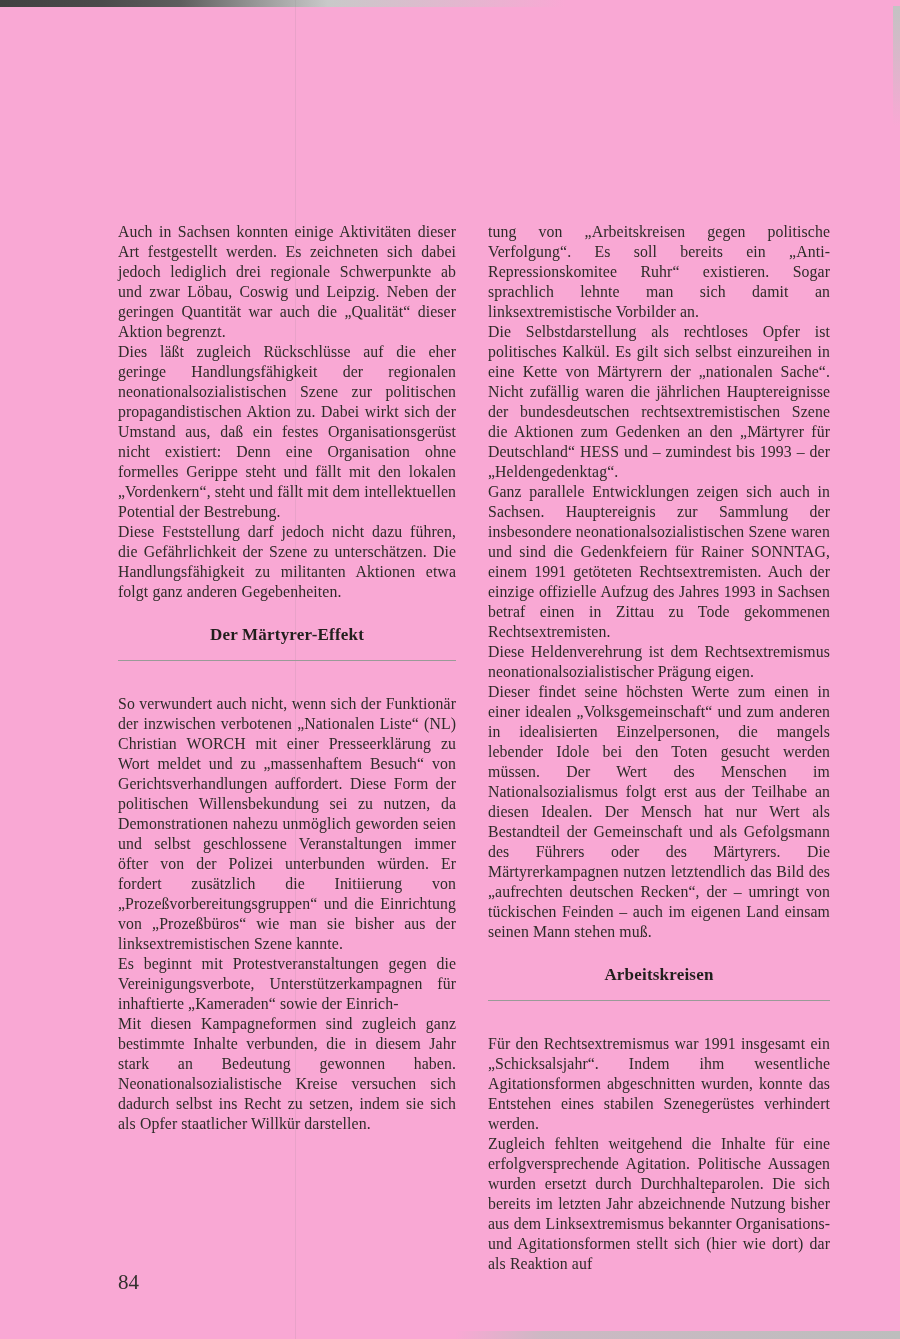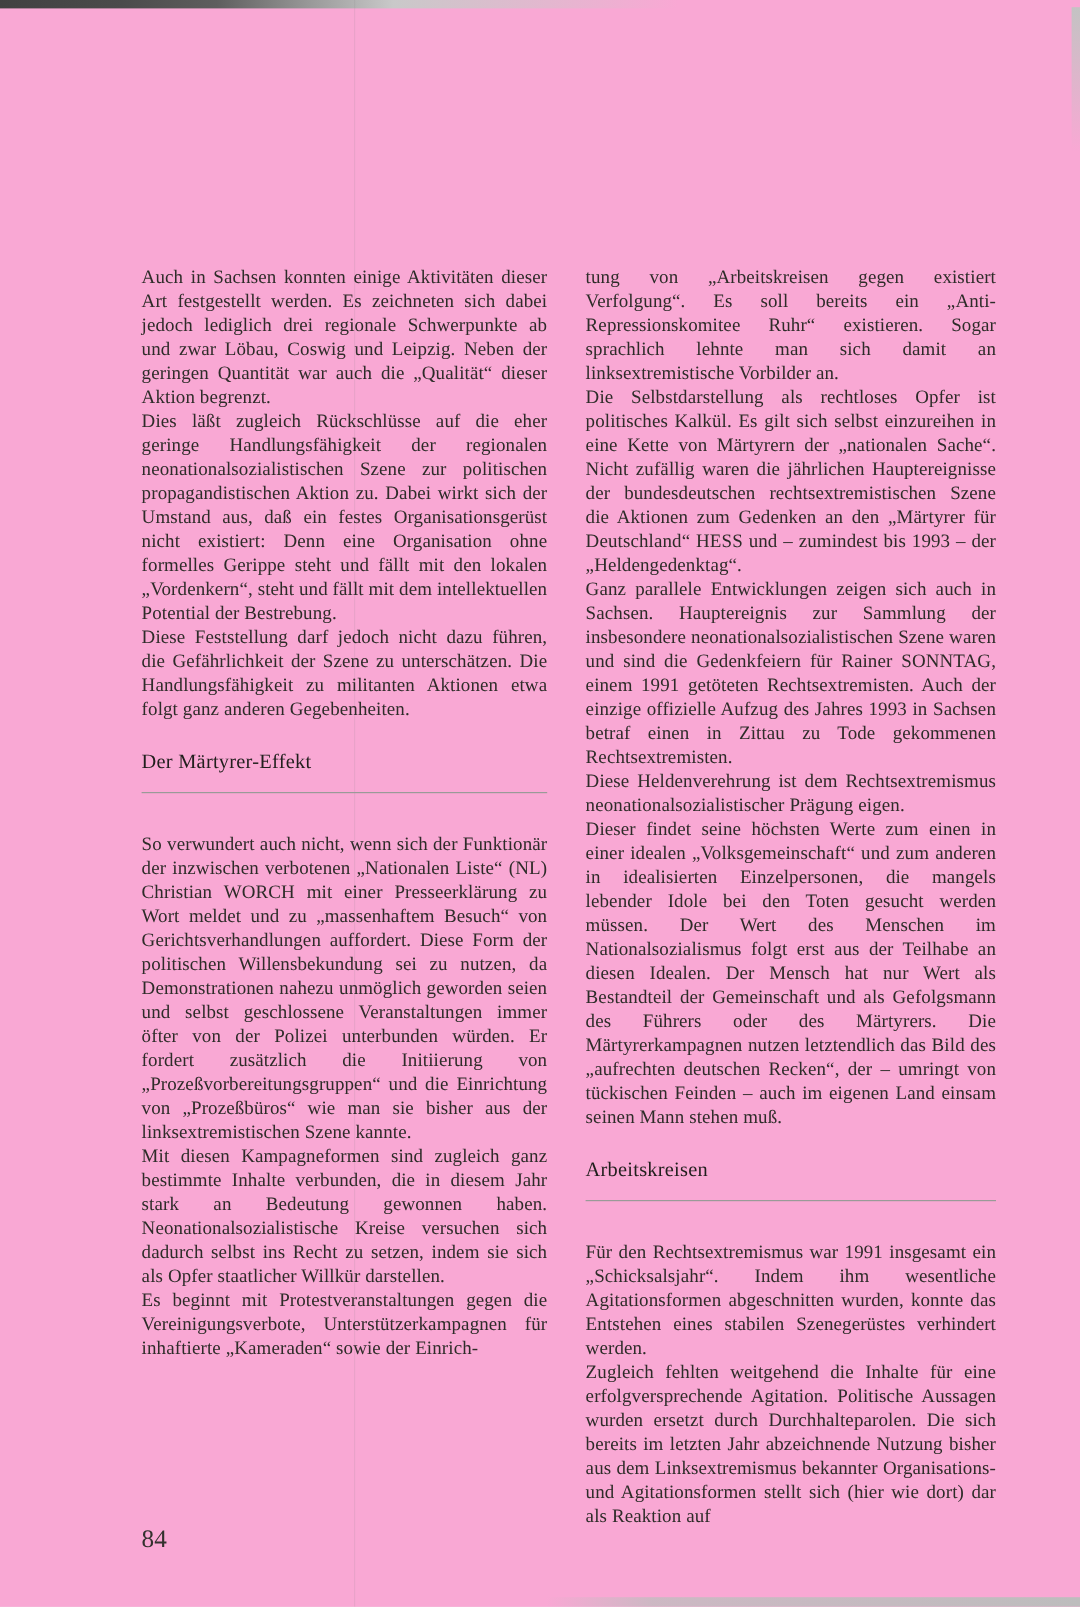--- a/index.html
+++ b/index.html
@@ -40,26 +40,26 @@
     position: absolute; top: 222px;
     font-size: 15.8px;
     line-height: 20px;
     text-align: justify;
     letter-spacing: 0.1px;
   }
   .col-left  { left: 118px; width: 338px; }
   .col-right { left: 488px; width: 342px; }
   .col p { margin: 0; hyphens: auto; -webkit-hyphens: auto; }
   .section-heading {
-    font-weight: normal;
+    font-weight: bold;
     font-size: 17px;
     color: #211f1d;
     margin-top: 23px;
     letter-spacing: 0.2px;
-    text-align: left;
+    text-align: center;
   }
   .section-divider {
     border: none;
     border-top: 1.5px solid #9a9a98;
     margin: 15px 0 33px 0;
   }
   .page-number {
     position: absolute;
     left: 118px; top: 1270px;
     font-size: 21px;
@@ -78,26 +78,26 @@
 
   <div class="col col-left">
     <p>Auch in Sachsen konnten einige Aktivitäten dieser Art festgestellt werden. Es zeichneten sich dabei jedoch lediglich drei regionale Schwerpunkte ab und zwar Löbau, Coswig und Leipzig. Neben der geringen Quantität war auch die „Qualität“ dieser Aktion begrenzt.</p>
     <p>Dies läßt zugleich Rückschlüsse auf die eher geringe Handlungsfähigkeit der regionalen neonationalsozialistischen Szene zur politischen propagandistischen Aktion zu. Dabei wirkt sich der Umstand aus, daß ein festes Organisationsgerüst nicht existiert: Denn eine Organisation ohne formelles Gerippe steht und fällt mit den lokalen „Vordenkern“, steht und fällt mit dem intellektuellen Potential der Bestrebung.</p>
     <p>Diese Feststellung darf jedoch nicht dazu führen, die Gefährlichkeit der Szene zu unterschätzen. Die Handlungsfähigkeit zu militanten Aktionen etwa folgt ganz anderen Gegebenheiten.</p>
 
     <div class="section-heading">Der Märtyrer-Effekt</div>
     <hr class="section-divider">
 
     <p>So verwundert auch nicht, wenn sich der Funktionär der inzwischen verbotenen „Nationalen Liste“ (NL) Christian WORCH mit einer Presseerklärung zu Wort meldet und zu „massenhaftem Besuch“ von Gerichtsverhandlungen auffordert. Diese Form der politischen Willensbekundung sei zu nutzen, da Demonstrationen nahezu unmöglich geworden seien und selbst geschlossene Veranstaltungen immer öfter von der Polizei unterbunden würden. Er fordert zusätzlich die Initiierung von „Prozeßvorbereitungsgruppen“ und die Einrichtung von „Prozeßbüros“ wie man sie bisher aus der linksextremistischen Szene kannte.</p>
+    <p>Es beginnt mit Protestveranstaltungen gegen die Vereinigungsverbote, Unterstützerkampagnen für inhaftierte „Kameraden“ sowie der Einrich-</p>
     <p>Mit diesen Kampagneformen sind zugleich ganz bestimmte Inhalte verbunden, die in diesem Jahr stark an Bedeutung gewonnen haben. Neonationalsozialistische Kreise versuchen sich dadurch selbst ins Recht zu setzen, indem sie sich als Opfer staatlicher Willkür darstellen.</p>
-    <p>Es beginnt mit Protestveranstaltungen gegen die Vereinigungsverbote, Unterstützerkampagnen für inhaftierte „Kameraden“ sowie der Einrich-</p>
   </div>
 
   <div class="col col-right">
-    <p>tung von „Arbeitskreisen gegen existiert Verfolgung“. Es soll bereits ein „Anti-Repressionskomitee Ruhr“ existieren. Sogar sprachlich lehnte man sich damit an linksextremistische Vorbilder an.</p>
+    <p>tung von „Arbeitskreisen gegen politische Verfolgung“. Es soll bereits ein „Anti-Repressionskomitee Ruhr“ existieren. Sogar sprachlich lehnte man sich damit an linksextremistische Vorbilder an.</p>
     <p>Die Selbstdarstellung als rechtloses Opfer ist politisches Kalkül. Es gilt sich selbst einzureihen in eine Kette von Märtyrern der „nationalen Sache“. Nicht zufällig waren die jährlichen Hauptereignisse der bundesdeutschen rechtsextremistischen Szene die Aktionen zum Gedenken an den „Märtyrer für Deutschland“ HESS und – zumindest bis 1993 – der „Heldengedenktag“.</p>
     <p>Ganz parallele Entwicklungen zeigen sich auch in Sachsen. Hauptereignis zur Sammlung der insbesondere neonationalsozialistischen Szene waren und sind die Gedenkfeiern für Rainer SONNTAG, einem 1991 getöteten Rechtsextremisten. Auch der einzige offizielle Aufzug des Jahres 1993 in Sachsen betraf einen in Zittau zu Tode gekommenen Rechtsextremisten.</p>
     <p>Diese Heldenverehrung ist dem Rechtsextremismus neonationalsozialistischer Prägung eigen.</p>
     <p>Dieser findet seine höchsten Werte zum einen in einer idealen „Volksgemeinschaft“ und zum anderen in idealisierten Einzelpersonen, die mangels lebender Idole bei den Toten gesucht werden müssen. Der Wert des Menschen im Nationalsozialismus folgt erst aus der Teilhabe an diesen Idealen. Der Mensch hat nur Wert als Bestandteil der Gemeinschaft und als Gefolgsmann des Führers oder des Märtyrers. Die Märtyrerkampagnen nutzen letztendlich das Bild des „aufrechten deutschen Recken“, der – umringt von tückischen Feinden – auch im eigenen Land einsam seinen Mann stehen muß.</p>
 
     <div class="section-heading">Arbeitskreisen</div>
     <hr class="section-divider">
 
     <p>Für den Rechtsextremismus war 1991 insgesamt ein „Schicksalsjahr“. Indem ihm wesentliche Agitationsformen abgeschnitten wurden, konnte das Entstehen eines stabilen Szenegerüstes verhindert werden.</p>
     <p>Zugleich fehlten weitgehend die Inhalte für eine erfolgversprechende Agitation. Politische Aussagen wurden ersetzt durch Durchhalteparolen. Die sich bereits im letzten Jahr abzeichnende Nutzung bisher aus dem Linksextremismus bekannter Organisations- und Agitationsformen stellt sich (hier wie dort) dar als Reaktion auf</p>

